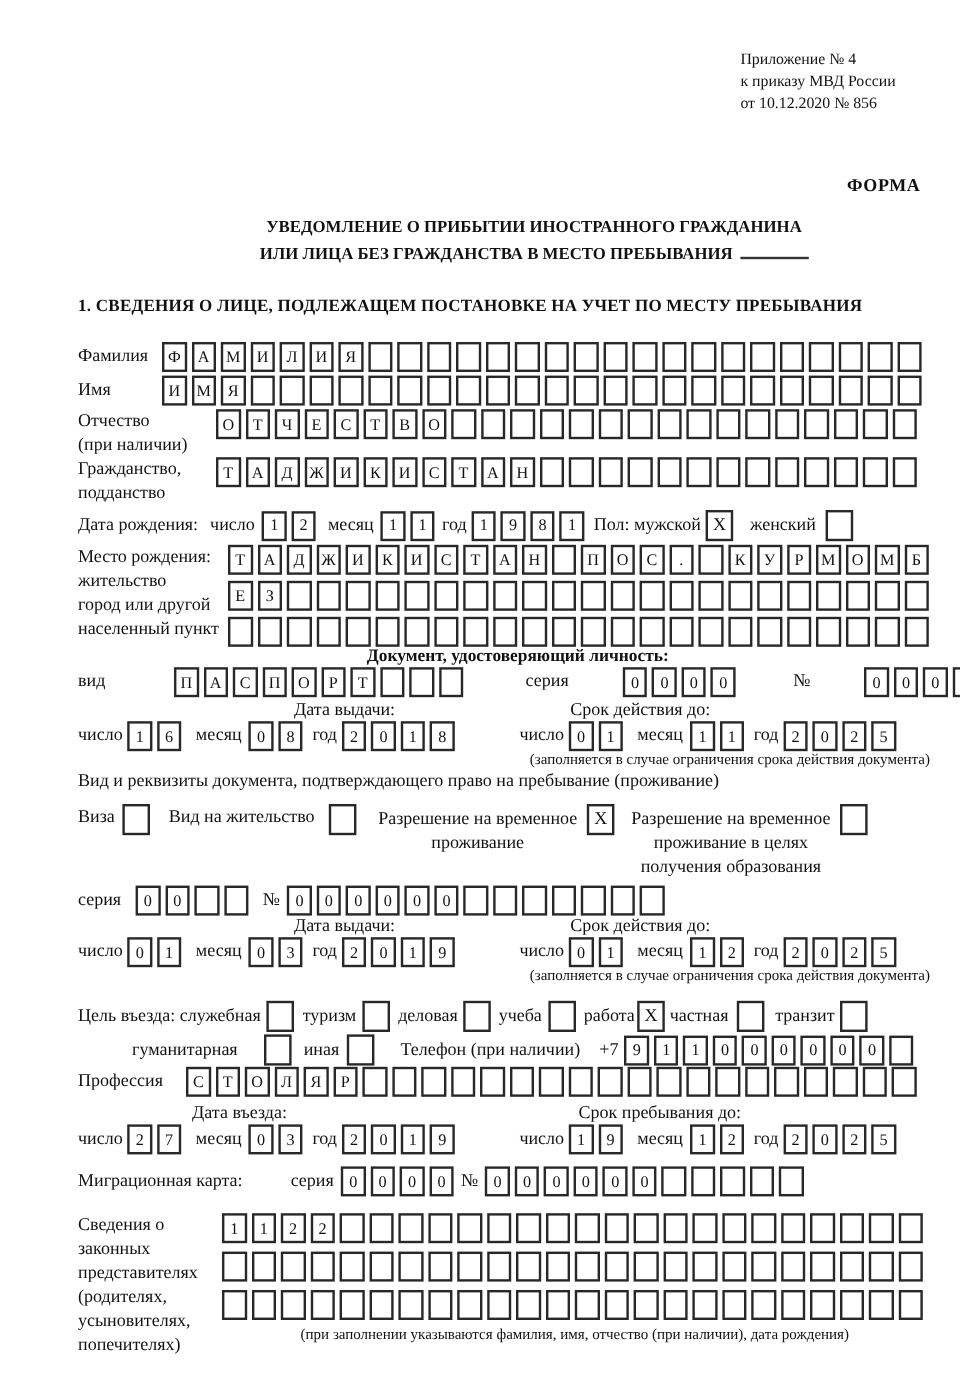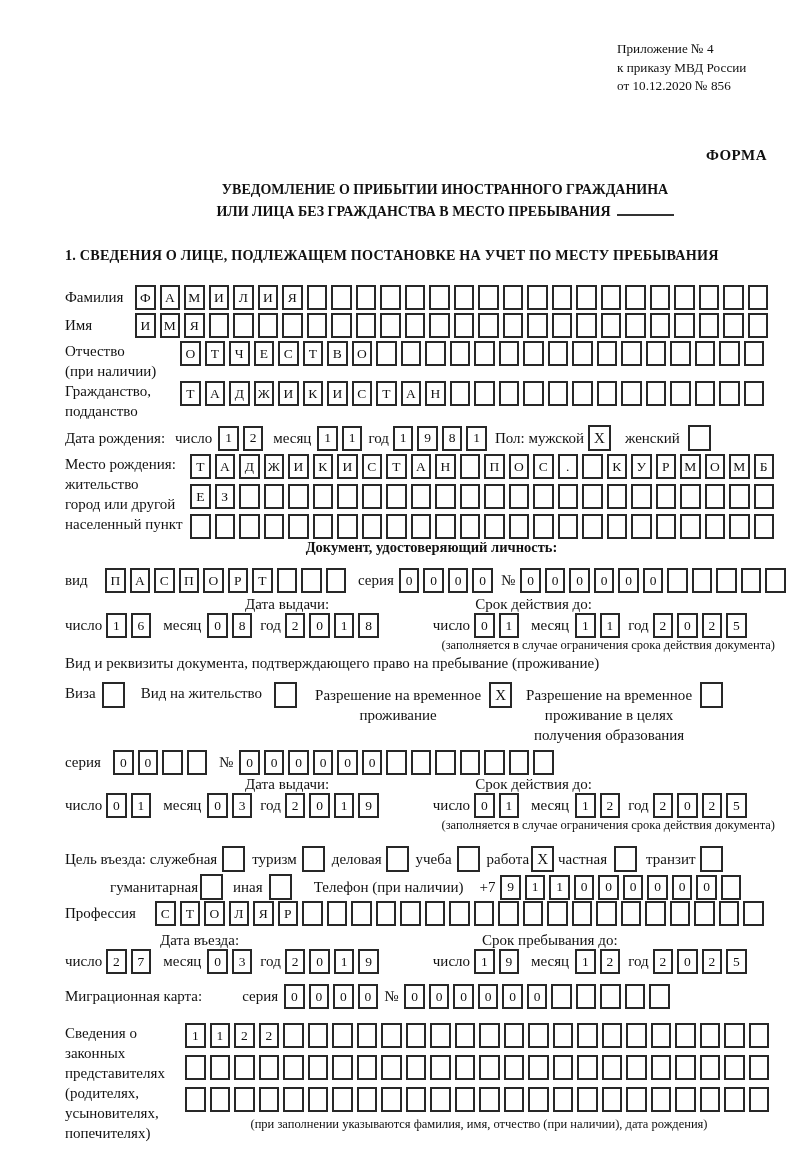--- a/index.html
+++ b/index.html
@@ -286,21 +286,21 @@
               <span class="cell"></span>
               <span class="cell"></span>
               <span class="cell"></span>
             </span>
           </div>
         </div>
       </div>
       <div class="row center" style="margin-top: 0px;">
         <span class="lbl b" style="font-size: 14.5px;">Документ, удостоверяющий личность:</span>
       </div>
-      <div class="row" style="margin-top: 12px;">
+      <div class="row" style="margin-top: 0px; gap: 40px;">
         <span class="lbl" style="width: 40px;">вид</span>
         <span class="boxes">
           <span class="cell">П</span>
           <span class="cell">А</span>
           <span class="cell">С</span>
           <span class="cell">П</span>
           <span class="cell">О</span>
           <span class="cell">Р</span>
           <span class="cell">Т</span>
           <span class="cell"></span>
@@ -477,21 +477,21 @@
         <span class="checkbox"></span>
         <span class="lbl" style="margin-left: 7px; margin-right: 2px;">работа</span>
         <span class="checkbox">X</span>
         <span class="lbl" style="margin-left: 4px; margin-right: 7px;">частная</span>
         <span class="checkbox"></span>
         <span class="lbl" style="margin-left: 9px; margin-right: 5px;">транзит</span>
         <span class="checkbox"></span>
       </div>
       <div class="row" style="margin-top: 2px;">
         <span class="gap" style="width: 45px;"></span>
-        <span class="lbl" style="margin-right: 2px;">гуманитарная</span>
+        <span class="lbl" style="margin-right: 22px;">гуманитарная</span>
         <span class="checkbox"></span>
         <span class="lbl" style="margin-left: 10px; margin-right: 6px;">иная</span>
         <span class="checkbox"></span>
         <span class="lbl" style="margin-left: 22px; margin-right: 16px;">Телефон (при наличии)</span>
         <span class="lbl" style="margin-right: 5px;">+7</span>
         <span class="boxes">
           <span class="cell">9</span>
           <span class="cell">1</span>
           <span class="cell">1</span>
           <span class="cell">0</span>

